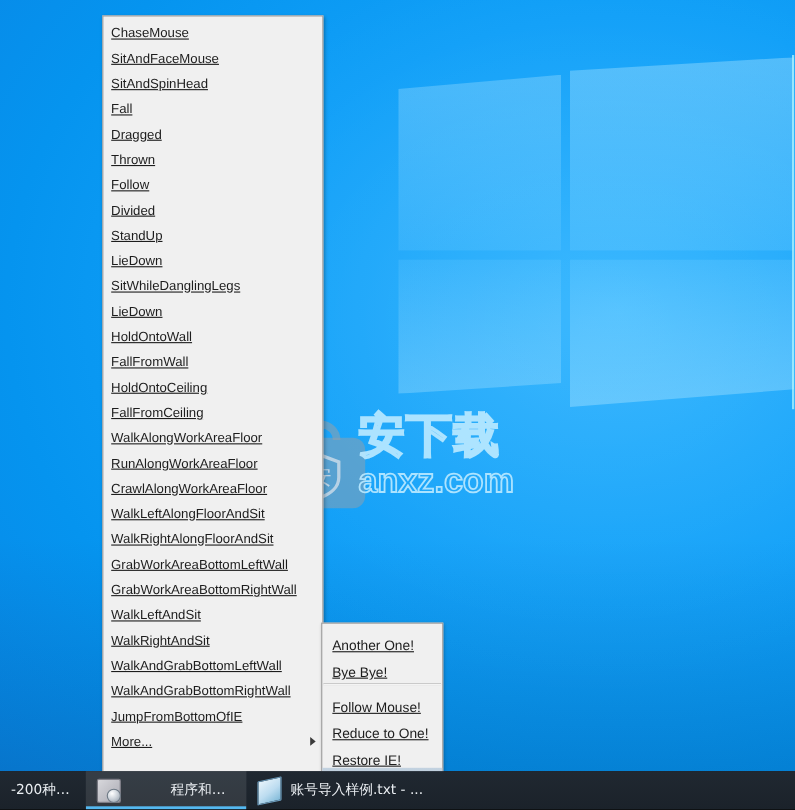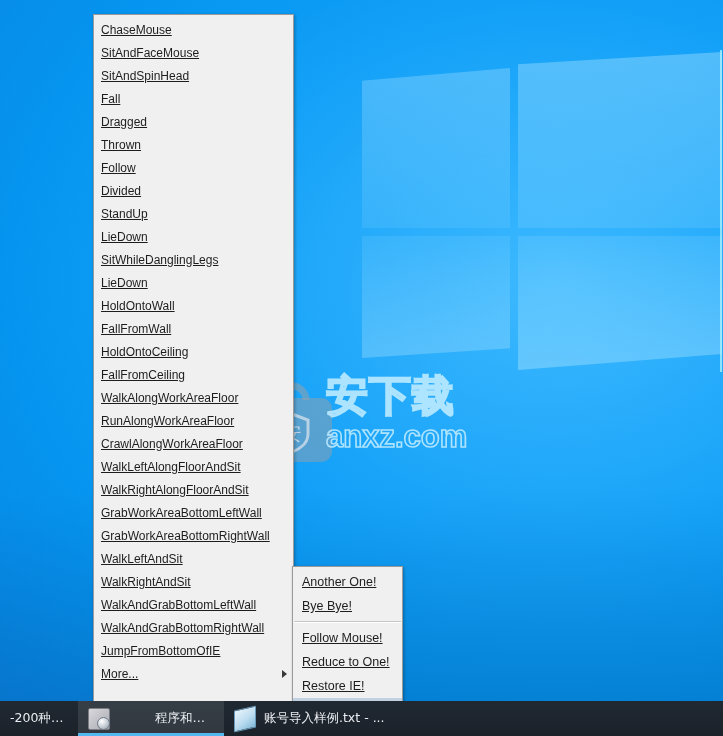--- a/index.html
+++ b/index.html
@@ -149,21 +149,21 @@
     align-items: center;
     height: 23px;
     padding: 0 6px 0 7px;
     font-size: 12px;
     color: #1d1d1d;
     white-space: nowrap;
     font-family: "Liberation Sans", sans-serif;
     cursor: default;
     box-sizing: border-box;
   }
-  #menu-main .menu-item { height: 24px; padding-left: 9px; font-size: 12.5px; }
+  #menu-main .menu-item { height: 24px; padding-left: 9px; font-size: 12.5px; align-items: flex-end; }
   .menu-item-label { flex: 1 1 auto; overflow: hidden; text-decoration: underline; }
   .menu-item.selected {
     background: #b8c8d8;
     background: linear-gradient(to bottom, #c3d2e0, #a9bed2);
   }
   .menu-sep {
     height: 1px;
     margin: 3px 1px;
     background: #c6c6c6;
     border-bottom: 1px solid #ffffff;

